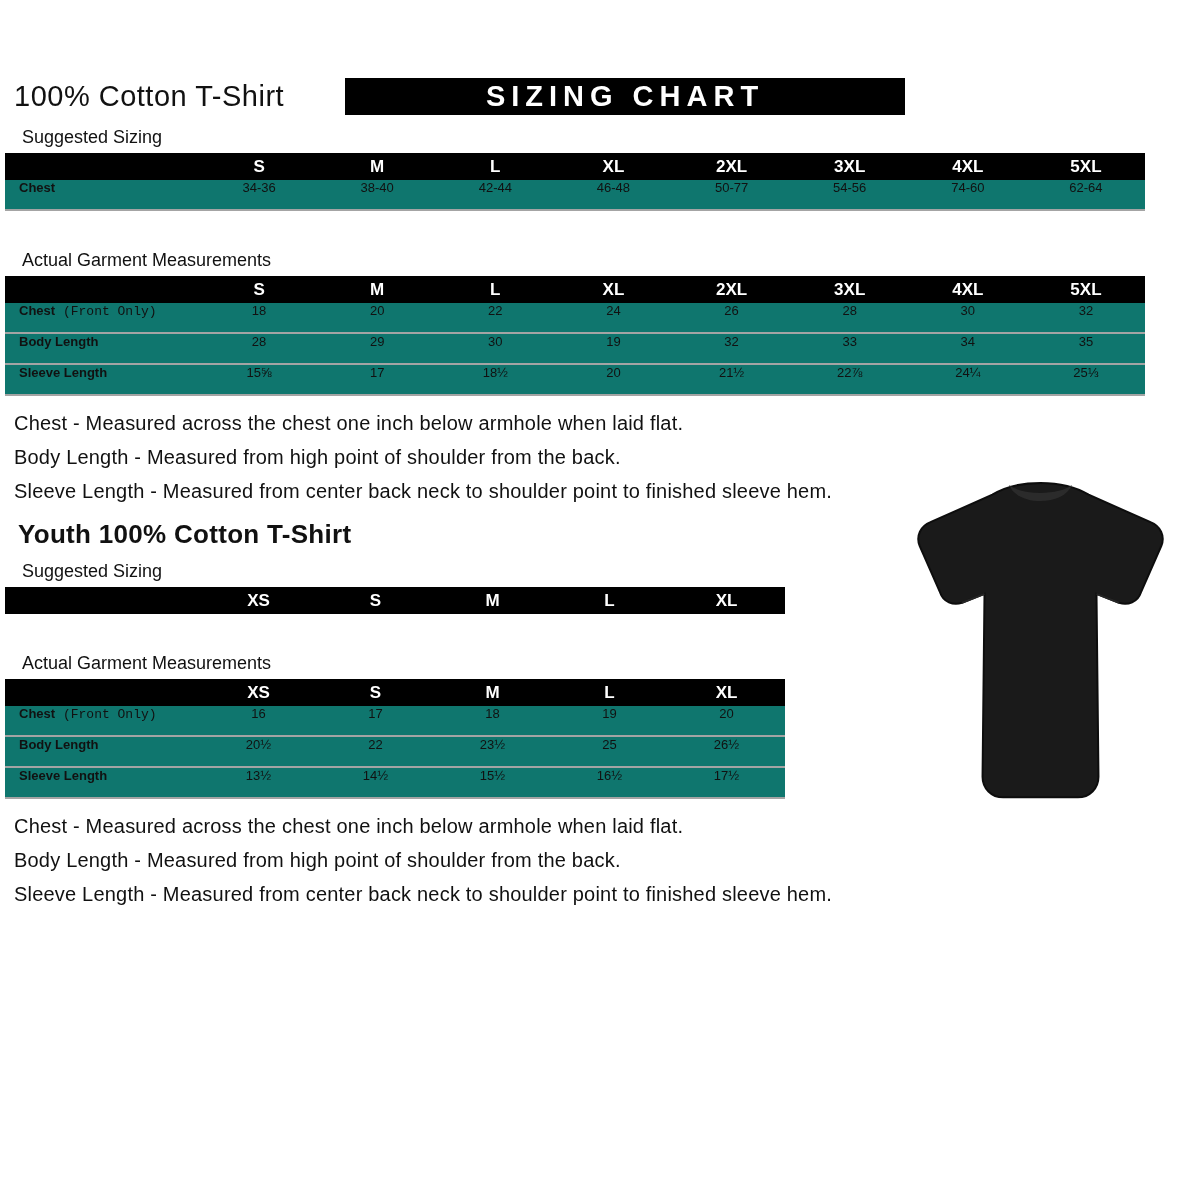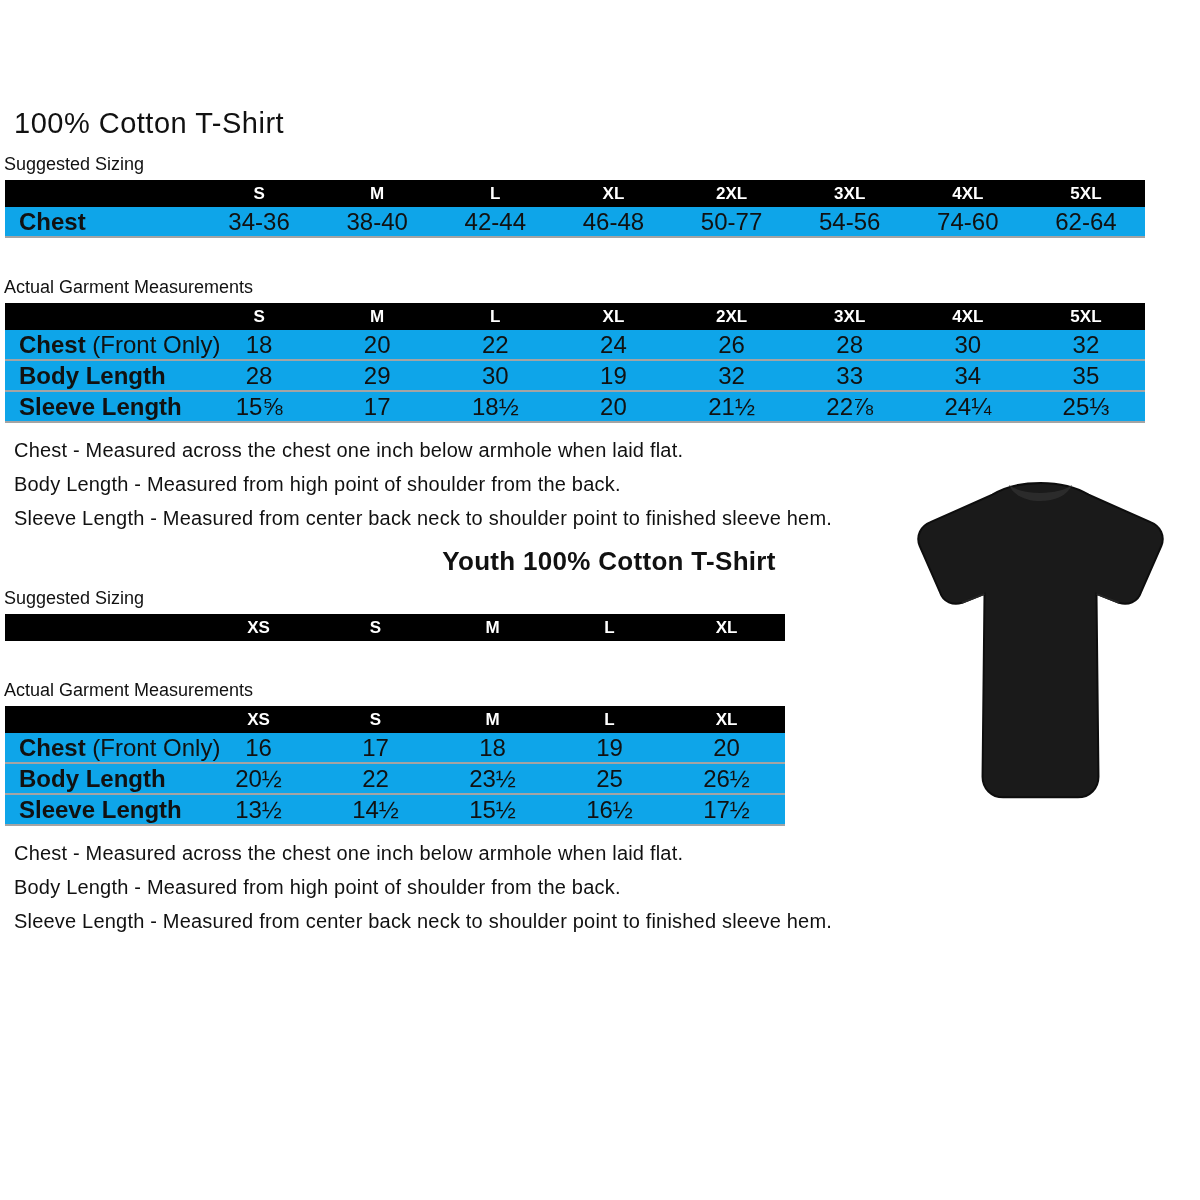--- a/index.html
+++ b/index.html
@@ -1,55 +1,56 @@
 <!DOCTYPE html>
 <html><head>
 <meta charset="utf-8">
 <style>
   html,body{margin:0;padding:0;}
   body{
     width:1200px;height:1200px;background:#ffffff;
     font-family:"Liberation Sans","DejaVu Sans",sans-serif;
     color:#111;overflow:hidden;
   }
-  .page{position:relative;width:1200px;height:1200px;padding-top:103px;box-sizing:border-box;}
+  .page{position:relative;width:1200px;height:1200px;padding-top:76px;box-sizing:border-box;}
 
   .header-row{display:flex;align-items:center;margin-left:14px;height:40px;}
   .main-title{font-size:29px;font-weight:400;width:331px;letter-spacing:0.5px;}
   .banner{
     width:560px;height:37px;background:#000;color:#fff;
     font-weight:bold;font-size:29px;letter-spacing:6px;
     text-align:center;line-height:37px;
   }
 
-  .section-label{font-size:18px;margin:11px 0 5px 4px;}
-  .youth-title{font-size:26px;font-weight:bold;margin:16px 0 2px 18px;letter-spacing:0.3px;text-align:center;}
+  .section-label{font-size:18px;margin:11px 0 5px 22px;}
+  .youth-title{font-size:26px;font-weight:bold;margin:16px 0 2px 18px;letter-spacing:0.3px;}
 
   .t{width:1140px;margin-left:5px;margin-bottom:4px;}
   .t.youth-t{width:780px;}
   .t-head{display:flex;align-items:center;background:#000;color:#fff;height:27px;font-size:17px;font-weight:bold;}
-  .t-row{display:flex;align-items:center;height:29px;border-bottom:2px solid #a4a4a4;font-size:24px;background:#0ea5e9;}
+  .t-row{display:flex;height:29px;border-bottom:2px solid #a4a4a4;font-size:13px;background:#0f766e;}
   .t-label{width:195px;padding-left:14px;box-sizing:border-box;font-weight:bold;white-space:nowrap;}
-  .t-label span{font-weight:400;}
+  .t-label span{font-weight:400;font-family:Liberation Mono, monospace;}
   .t-cell{flex:1;text-align:center;}
 
   .notes{margin:16px 0 6px 14px;}
   .notes p{margin:0 0 11px 0;font-size:20px;letter-spacing:0.2px;}
 
   .gap-lg{height:24px;}
 
   .tshirt-wrap{position:absolute;left:893px;top:477px;width:295px;height:340px;}
 </style>
 </head>
 <body>
 
 <div class="page">
 
   <div class="header-row">
     <div class="main-title">100% Cotton T-Shirt</div>
+    <div class="banner">SIZING CHART</div>
   </div>
 
   <div class="section-label">Suggested Sizing</div>
   <div class="t">
       <div class="t-head">
         <div class="t-label"></div>
         <div class="t-cell">S</div>
         <div class="t-cell">M</div>
         <div class="t-cell">L</div>
         <div class="t-cell">XL</div>

